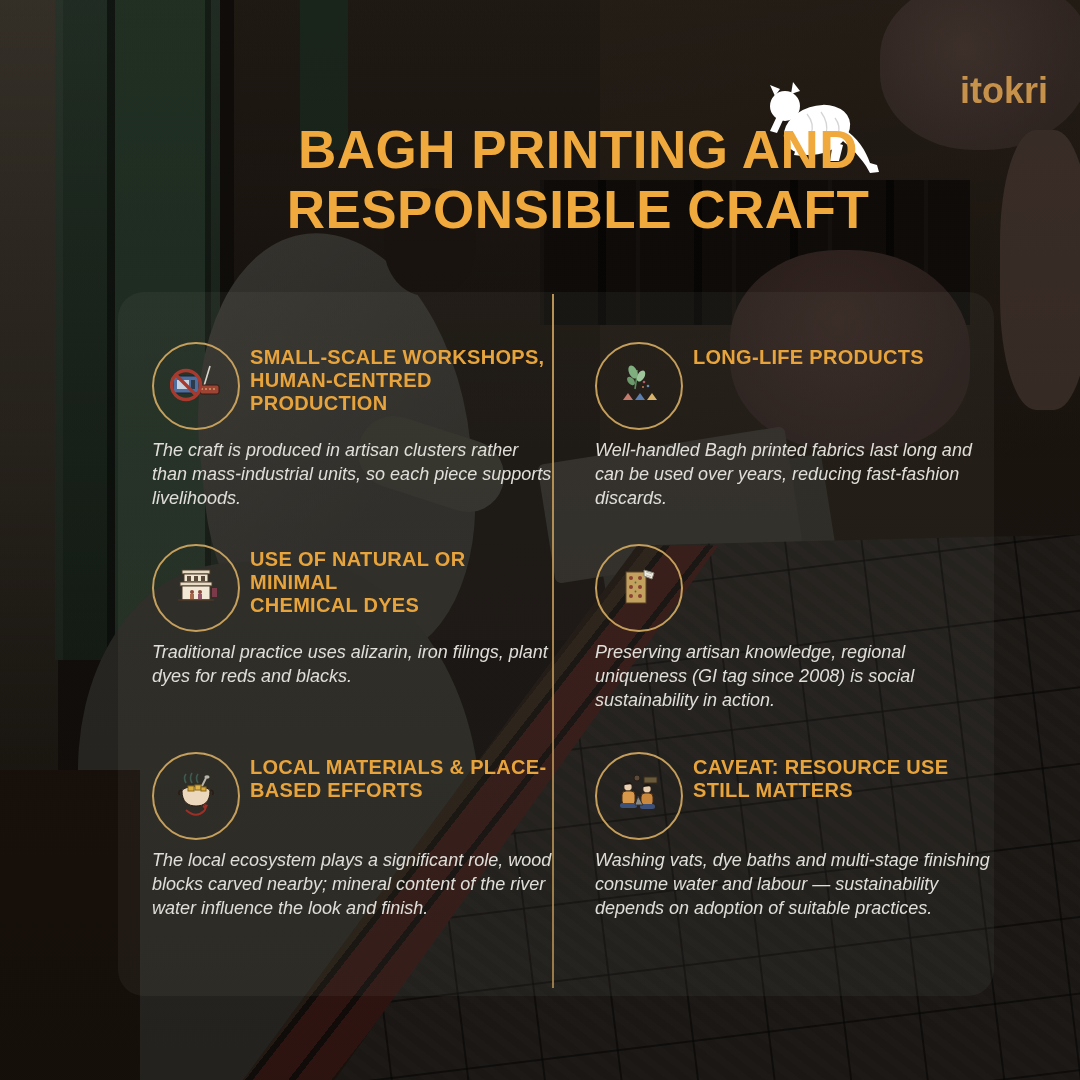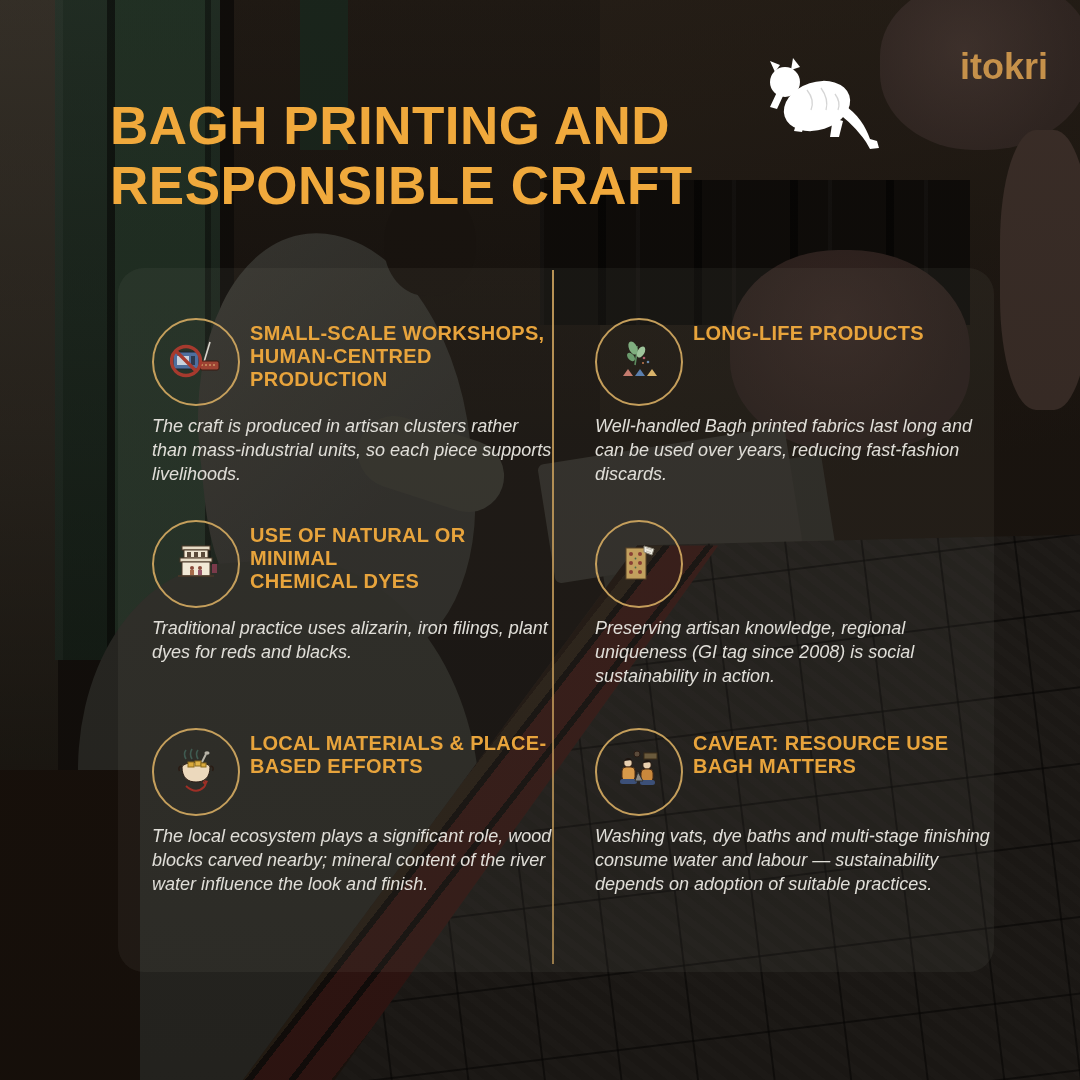--- a/index.html
+++ b/index.html
@@ -59,25 +59,25 @@
       repeating-linear-gradient(45deg, rgba(255,255,255,0.02) 0 7px, transparent 7px 15px);}
   .stripe-band{position:absolute;inset:0;
     clip-path:polygon(59% 50.5%,66.5% 50.5%,31% 100%,22.5% 100%);
     background:repeating-linear-gradient(128deg,
       #3a2d1e 0 12px,#17100d 12px 18px,#4e1f1b 18px 46px,
       #170f0d 46px 52px,#4e1f1b 52px 80px,#291a13 80px 94px);}
   .dim{position:absolute;inset:0;
     background:linear-gradient(rgba(10,8,6,0.36), rgba(10,8,6,0.5));}
 
   
-  .content{position:absolute;inset:0;}
+  .content{position:absolute;inset:0;margin-top:24px;}
   .logo{position:absolute;top:46px;right:32px;font-size:36px;font-weight:bold;
     letter-spacing:0;color:#c6914a;}
   .animal{position:absolute;left:746px;top:48px;width:142px;height:120px;}
-  .title{position:absolute;left:110px;top:96px;width:936px;text-align:left;
+  .title{position:absolute;left:110px;top:96px;width:936px;text-align:center;
     font-weight:bold;font-size:53px;line-height:1.14;letter-spacing:0.5px;
     color:#F0A93C;}
   .panel{position:absolute;left:118px;top:268px;width:876px;height:704px;
     border-radius:26px;background:rgba(152,154,144,0.08);}
   .divider{position:absolute;left:552px;top:270px;width:2px;height:694px;
     background:linear-gradient(to bottom, rgba(202,160,92,0.9), rgba(202,160,92,0.7));}
   .grid{position:absolute;left:152px;top:318px;width:831px;
     display:grid;grid-template-columns:400px 400px;column-gap:43px;
     grid-template-rows:202px 208px auto;}
   .section{position:relative;}
@@ -274,19 +274,19 @@
             <rect x="9" y="21" width="13" height="14" rx="4" fill="#d89a4a" stroke="#4a2c14"></rect>
             <rect x="7" y="33" width="17" height="5" rx="2.5" fill="#3c5078"></rect>
             <circle cx="34" cy="19" r="4.2" fill="#e8d0b0" stroke="#2a1c14"></circle>
             <path d="M30 17 a4.5 4.5 0 0 1 8 -1 z" fill="#1c1410"></path>
             <rect x="28" y="23" width="12" height="13" rx="4" fill="#c9883c" stroke="#4a2c14"></rect>
             <rect x="27" y="34" width="15" height="5" rx="2.5" fill="#3c5078"></rect>
             <path d="M22 35 l3 -9 5 9 z" fill="#8a8a86" stroke="#333"></path>
           </svg>
         </div>
         <h3 class="heading">CAVEAT: RESOURCE USE
-BAGH MATTERS</h3>
+STILL MATTERS</h3>
       </div>
       <p class="body">Washing vats, dye baths and multi-stage finishing consume water and labour — sustainability depends on adoption of suitable practices.</p>
     </div>
 
   </div>
 </div>
 
 </body></html>

